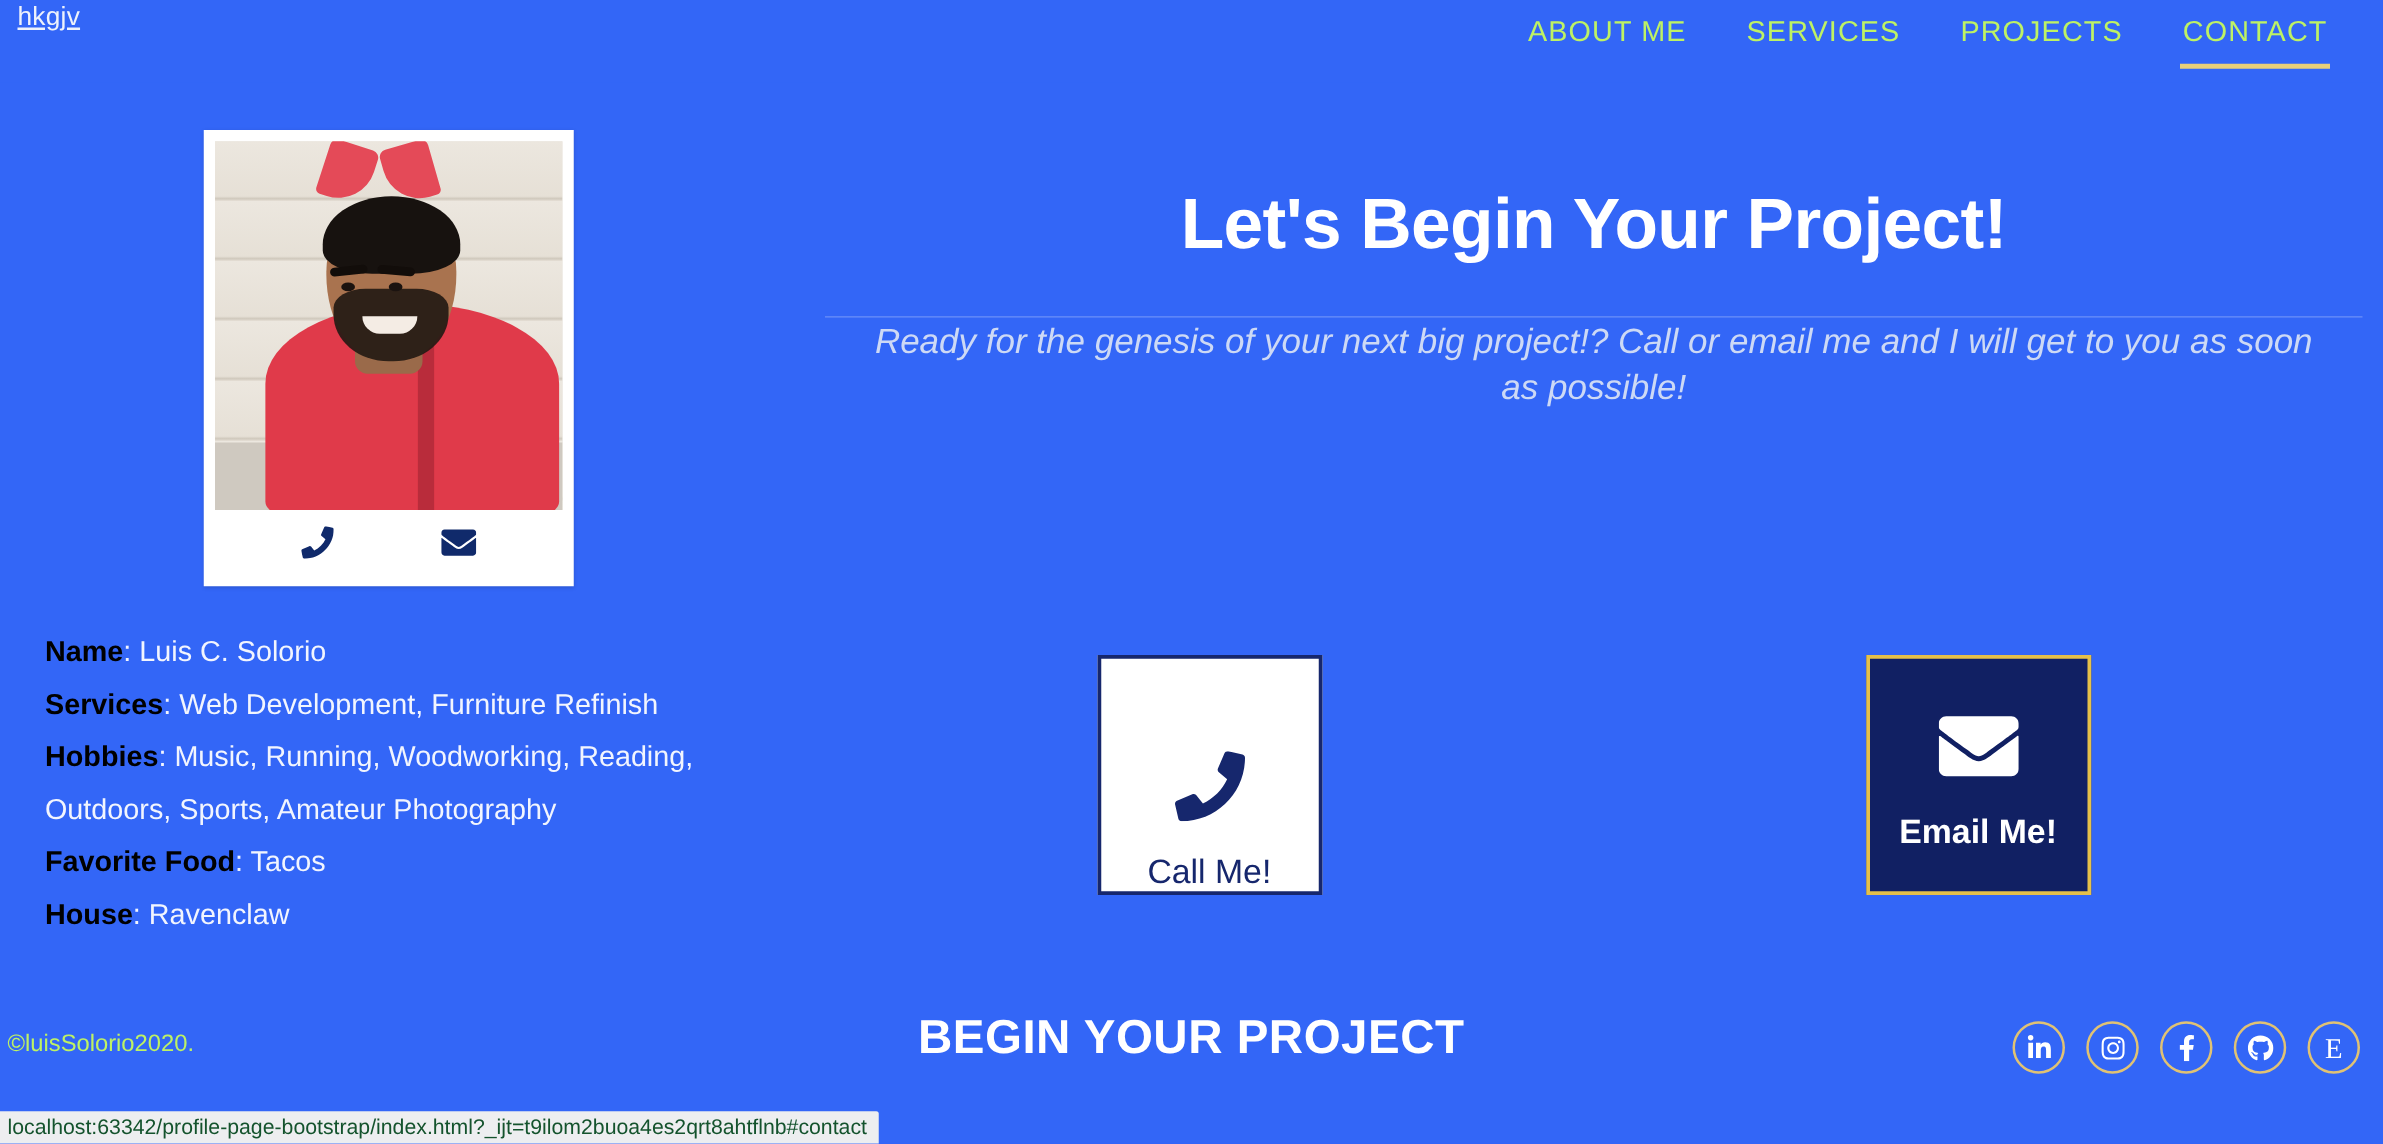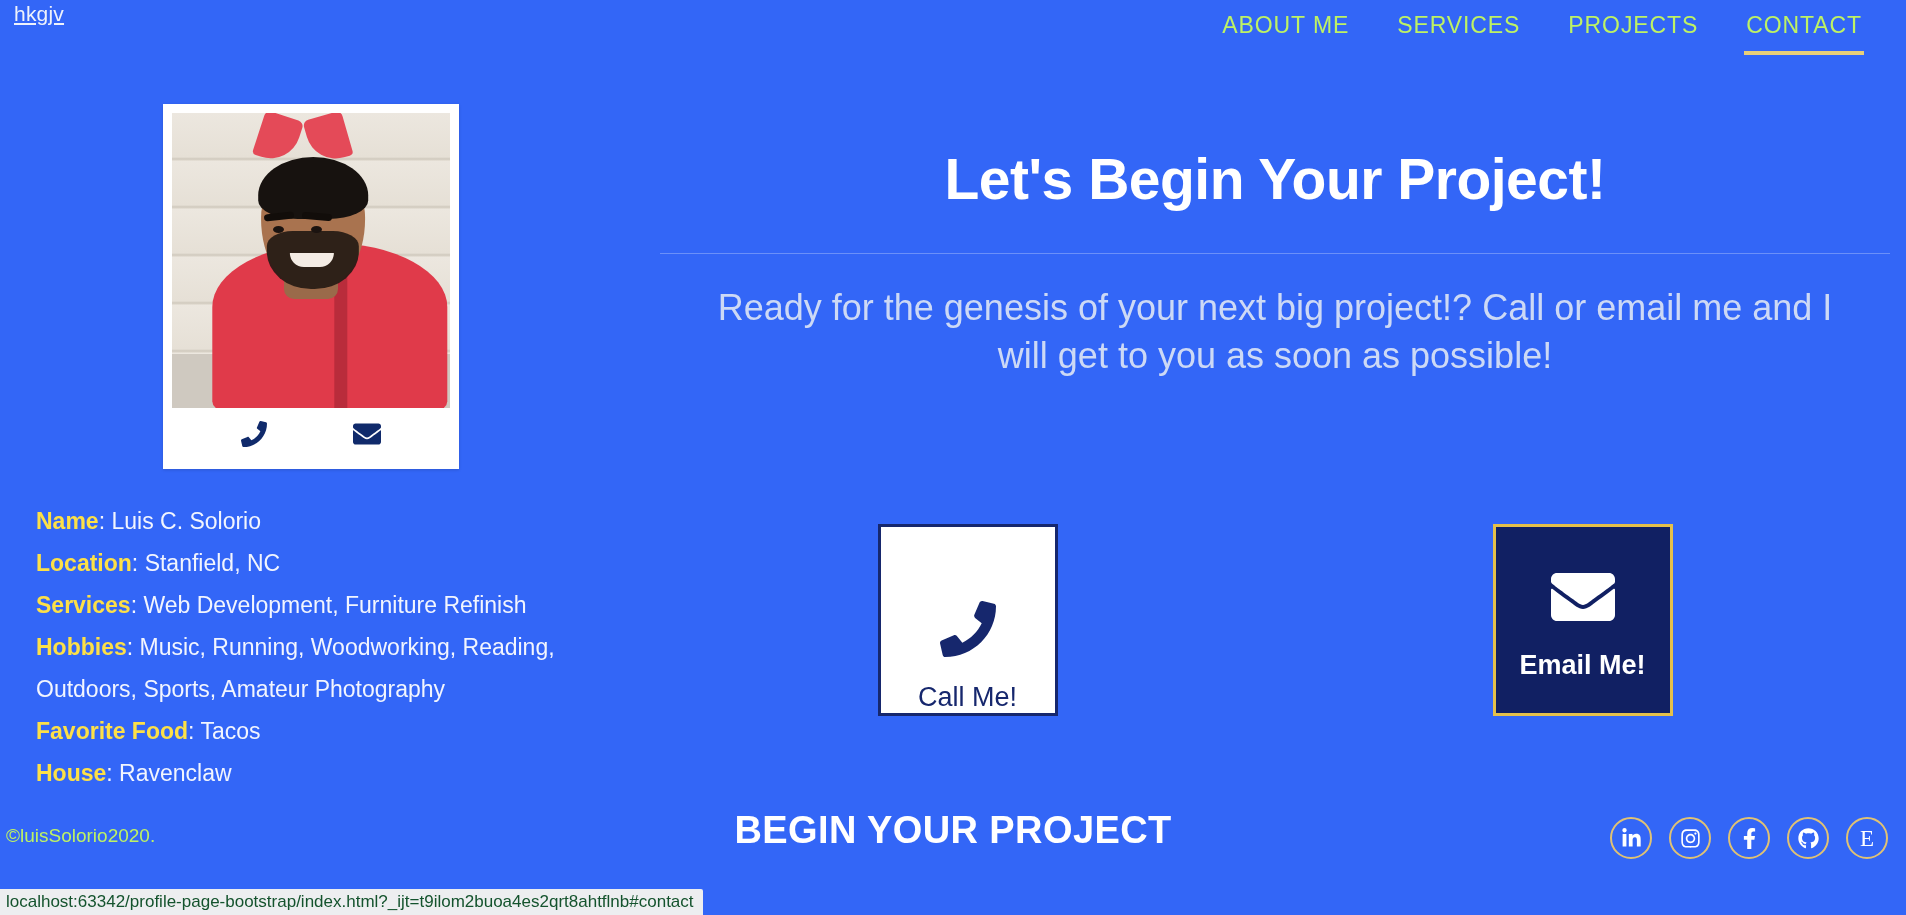--- a/index.html
+++ b/index.html
@@ -226,21 +226,21 @@
     color: #ffffff;
   }
   .info-line {
     font-size: 23px;
     line-height: 42px;
     color: #f2f5fe;
     font-weight: 400;
   }
   .info-line b {
     font-weight: 700;
-    color: #fde047;
+    color: #000000;
   }
 
   
   .main-col {
     position: absolute;
     left: 660px;
     top: 120px;
     width: 1230px;
   }
 
@@ -255,24 +255,24 @@
   }
 
   .divider {
     margin-top: 42px;
     height: 1px;
     background: rgba(255,255,255,0.28);
     width: 100%;
   }
 
   .lead {
-    margin-top: 30px;
     text-align: center;
     color: #cdd9f5;
-    font-size: 36px;
+    font-size: 28px;
+    font-style: italic;
     line-height: 1.35;
     padding: 0 30px;
   }
 
   
   .cta-row {
     position: absolute;
     left: 660px;
     top: 524px;
     width: 1230px;
@@ -438,23 +438,20 @@
       </svg>
     </a>
   </div>
 </div>
 
 <div class="info-list">
   <p class="info-line">
     <b>Name</b><span>: </span><span>Luis C. Solorio</span>
   </p>
   <p class="info-line">
-    <b>Location</b><span>: </span><span>Stanfield, NC</span>
-  </p>
-  <p class="info-line">
     <b>Services</b><span>: </span><span>Web Development, Furniture Refinish</span>
   </p>
   <p class="info-line">
     <b>Hobbies</b><span>: </span><span>Music, Running, Woodworking, Reading, Outdoors, Sports, Amateur Photography</span>
   </p>
   <p class="info-line">
     <b>Favorite Food</b><span>: </span><span>Tacos</span>
   </p>
   <p class="info-line">
     <b>House</b><span>: </span><span>Ravenclaw</span>

